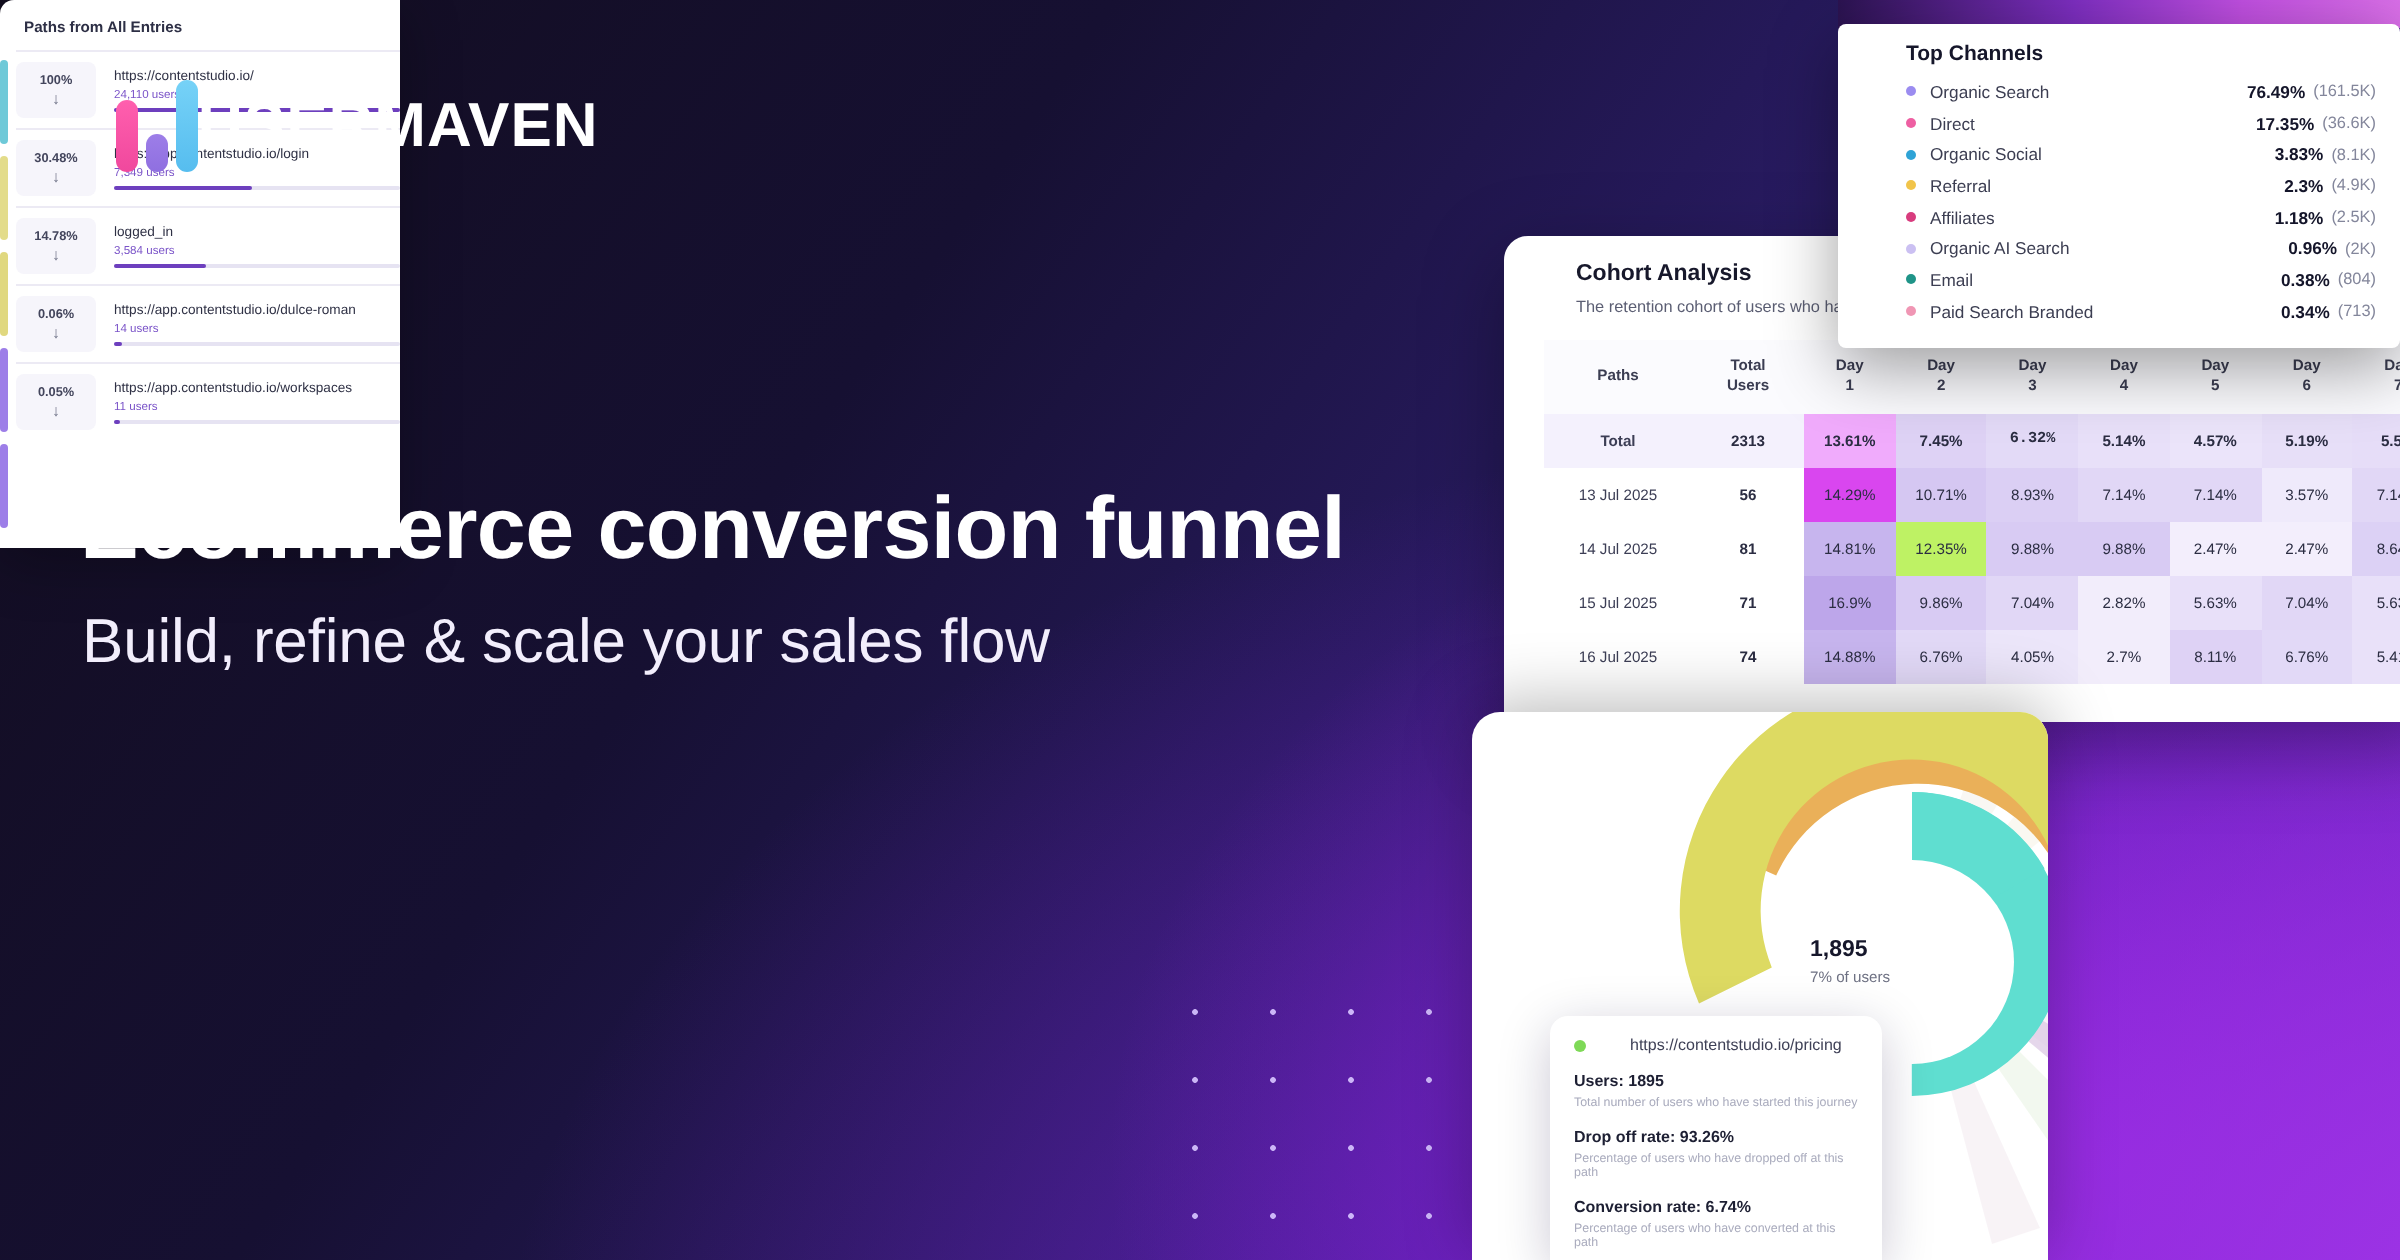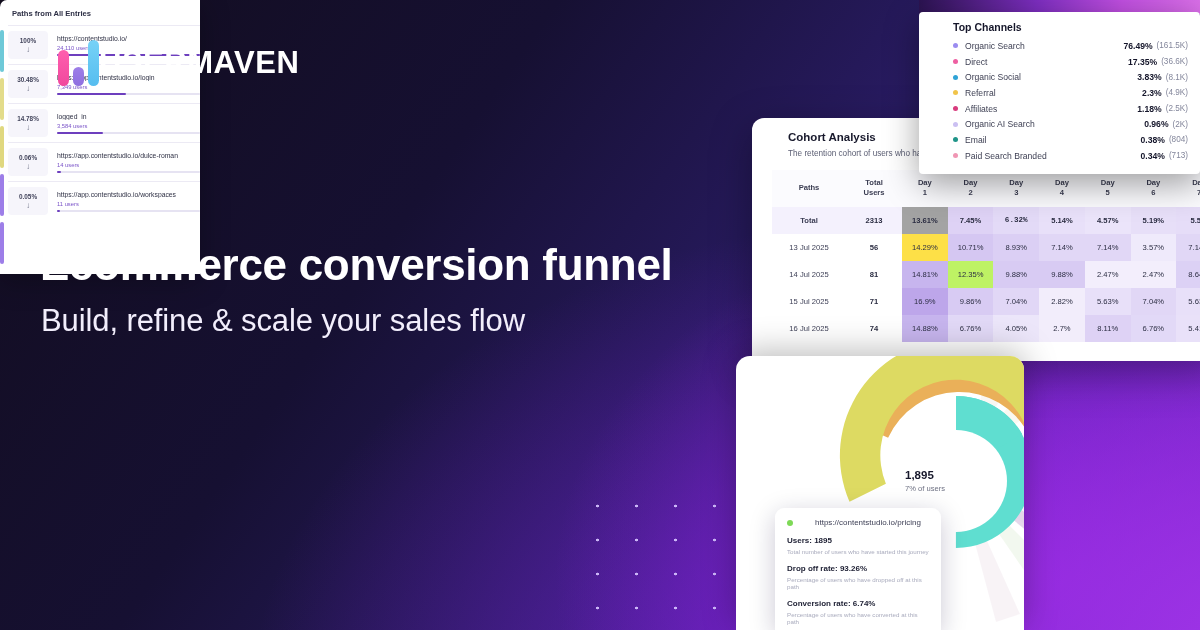--- a/index.html
+++ b/index.html
@@ -174,32 +174,32 @@
             <th class="">Day<br>4</th>
             <th class="">Day<br>5</th>
             <th class="">Day<br>6</th>
             <th class="">Day<br>7</th>
           </tr>
       </thead>
       <tbody id="cohort-body">
           <tr class="total-row">
             <td class="c-date">Total</td>
             <td class="c-tot">2313</td>
-            <td style="background: #a3a3a3;">13.61%</td>
+            <td style="background: #f0abfc;">13.61%</td>
             <td style="background: rgb(222, 210, 245);">7.45%</td>
             <td style="background: rgb(227, 218, 247); font-family: Liberation Mono, monospace;">6.32%</td>
             <td style="background: rgb(232, 224, 249);">5.14%</td>
             <td style="background: rgb(235, 228, 250);">4.57%</td>
             <td style="background: rgb(231, 223, 248);">5.19%</td>
             <td style="background: rgb(230, 221, 248);">5.5%</td>
           </tr>
           <tr>
             <td class="c-date">13 Jul 2025</td>
             <td class="c-tot">56</td>
-            <td style="background: #fde047;">14.29%</td>
+            <td style="background: #d946ef;">14.29%</td>
             <td style="background: rgb(213, 199, 242);">10.71%</td>
             <td style="background: rgb(219, 207, 244);">8.93%</td>
             <td style="background: rgb(225, 215, 246);">7.14%</td>
             <td style="background: rgb(225, 215, 246);">7.14%</td>
             <td style="background: rgb(239, 234, 251);">3.57%</td>
             <td style="background: rgb(225, 215, 246);">7.14%</td>
           </tr>
           <tr>
             <td class="c-date">14 Jul 2025</td>
             <td class="c-tot">81</td>

